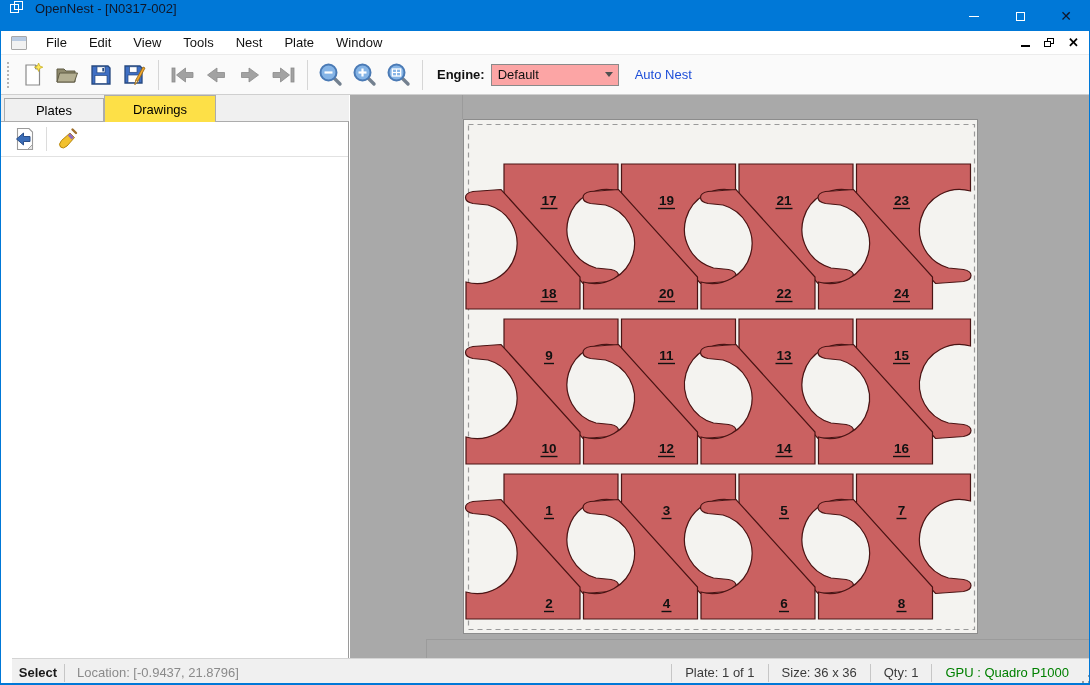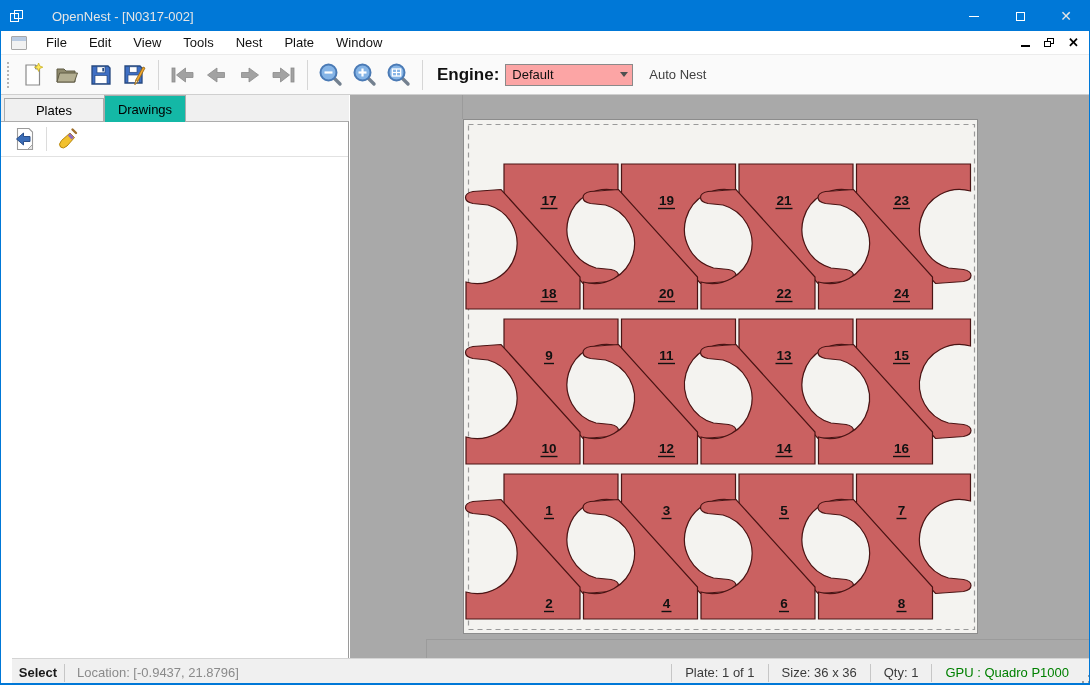--- a/index.html
+++ b/index.html
@@ -2,21 +2,21 @@
 <html><head>
 <meta charset="utf-8">
 <style>
   * { margin:0; padding:0; box-sizing:border-box; user-select:none; }
   html,body { width:1090px; height:685px; font-family:"Liberation Sans", sans-serif; }
   .window { position:relative; width:1090px; height:685px; background:#fff; overflow:hidden;
             border:1px solid #0078d7; border-bottom:2px solid #0078d7; cursor:default; }
 
   
   .titlebar { position:absolute; left:0; top:0; width:100%; height:30px; background:#0078d7;
-              display:flex; align-items:center; color:#e5e5e5;gap:17px; }
+              display:flex; align-items:flex-start; color:#0f172a; }
   .app-icon { width:15px; height:13px; margin-left:9px; position:relative; }
   .app-icon .w1 { position:absolute; left:0; top:3px; width:9px; height:9px; border:1.4px solid #fff; background:#0078d7;}
   .app-icon .w2 { position:absolute; left:4px; top:0; width:9px; height:9px; border:1.4px solid #fff; }
   .title-text { margin-left:10px; font-size:13px; }
   .tb-controls { margin-left:auto; display:flex; height:100%; }
   .tb-btn { width:46px; height:100%; display:flex; align-items:center; justify-content:center; font-size:13px; }
   .glyph-min { width:10px; height:1px; background:#fff; }
   .glyph-max { width:9px; height:9px; border:1px solid #fff; }
   .glyph-close { font-size:14px; line-height:1; }
 
@@ -35,32 +35,32 @@
   .mdi-close { font-size:13px; font-weight:bold; color:#000; line-height:1; }
 
   
   .toolbar { position:absolute; left:0; top:54px; width:100%; height:40px; background:#fafafa;
              border-bottom:1px solid #cfcfcf; display:flex; align-items:center; }
   .grip { width:4px; height:26px; margin:0 6px 0 5px;
           background-image:repeating-linear-gradient(to bottom,#b4b4b4 0 2px,transparent 2px 4px);
           background-size:2px 100%; background-repeat:no-repeat; background-position:1px 0; }
   .tbtn { width:34px; height:32px; display:flex; align-items:center; justify-content:center; }
   .tsep { width:1px; height:30px; background:#d6d6d6; margin:0 6px; }
-  .engine-label { font-size:17px; font-weight:bold; color:#111; margin:0 6px 0 8px; }
+  .engine-label { font-size:13px; font-weight:bold; color:#111; margin:0 6px 0 8px; }
   .combo { width:128px; height:22px; border:1px solid #8a8a8a; background:#fca5a5; display:flex; align-items:center; }
   .combo-text { flex:1; font-size:13px; padding-left:6px; color:#111; }
   .combo-btn { width:17px; height:100%; display:flex; align-items:center; justify-content:center; }
   .combo-arrow { width:0; height:0; border-left:4px solid transparent; border-right:4px solid transparent; border-top:5px solid #505050; }
-  .autonest { font-size:13px; color:#404040; padding:6px 8px; margin-left:8px; }
+  .autonest { font-size:13px; color:#1d4ed8; padding:6px 8px; margin-left:8px; }
 
   
   .sidebar { position:absolute; left:0; top:94px; width:348px; height:563px; background:#f0f0f0; }
   .tab { position:absolute; font-size:13px; text-align:center; border:1px solid #acacac; }
   .tab-plates { left:3px; top:3px; width:100px; height:24px; line-height:24px; background:#f0f0f0; border-bottom:none; }
-  .tab-drawings { left:103px; top:0; width:82px; height:27px; line-height:27px; background:#14b8a6; border-bottom:none; z-index:3; }
+  .tab-drawings { left:103px; top:0; width:112px; height:27px; line-height:27px; background:#fde047; border-bottom:none; z-index:3; }
   .panel-body { position:absolute; left:0; top:26px; width:348px; height:537px; background:#fff;
                 border-top:1px solid #acacac; border-right:1px solid #9a9a9a; }
   .mini-toolbar { height:35px; border-bottom:1px solid #e2e2e2; display:flex; align-items:center; padding-left:8px; }
   .mini-btn { width:32px; height:30px; display:flex; align-items:center; justify-content:center; }
   .mini-sep { width:1px; height:24px; background:#dcdcdc; margin:0 5px; }
   .drawing-item { position:absolute; left:4px; top:40px; width:336px; height:88px; background:#fcfce4; }
   .thumb { position:absolute; left:10px; top:5px; }
   .item-title { position:absolute; left:100px; top:9px; font-size:14px; font-weight:bold; color:#111; }
   .item-line { position:absolute; left:100px; font-size:13px; color:#9a9a9a; }
   .il1 { top:31px; } .il2 { top:48px; } .il3 { top:65px; }

